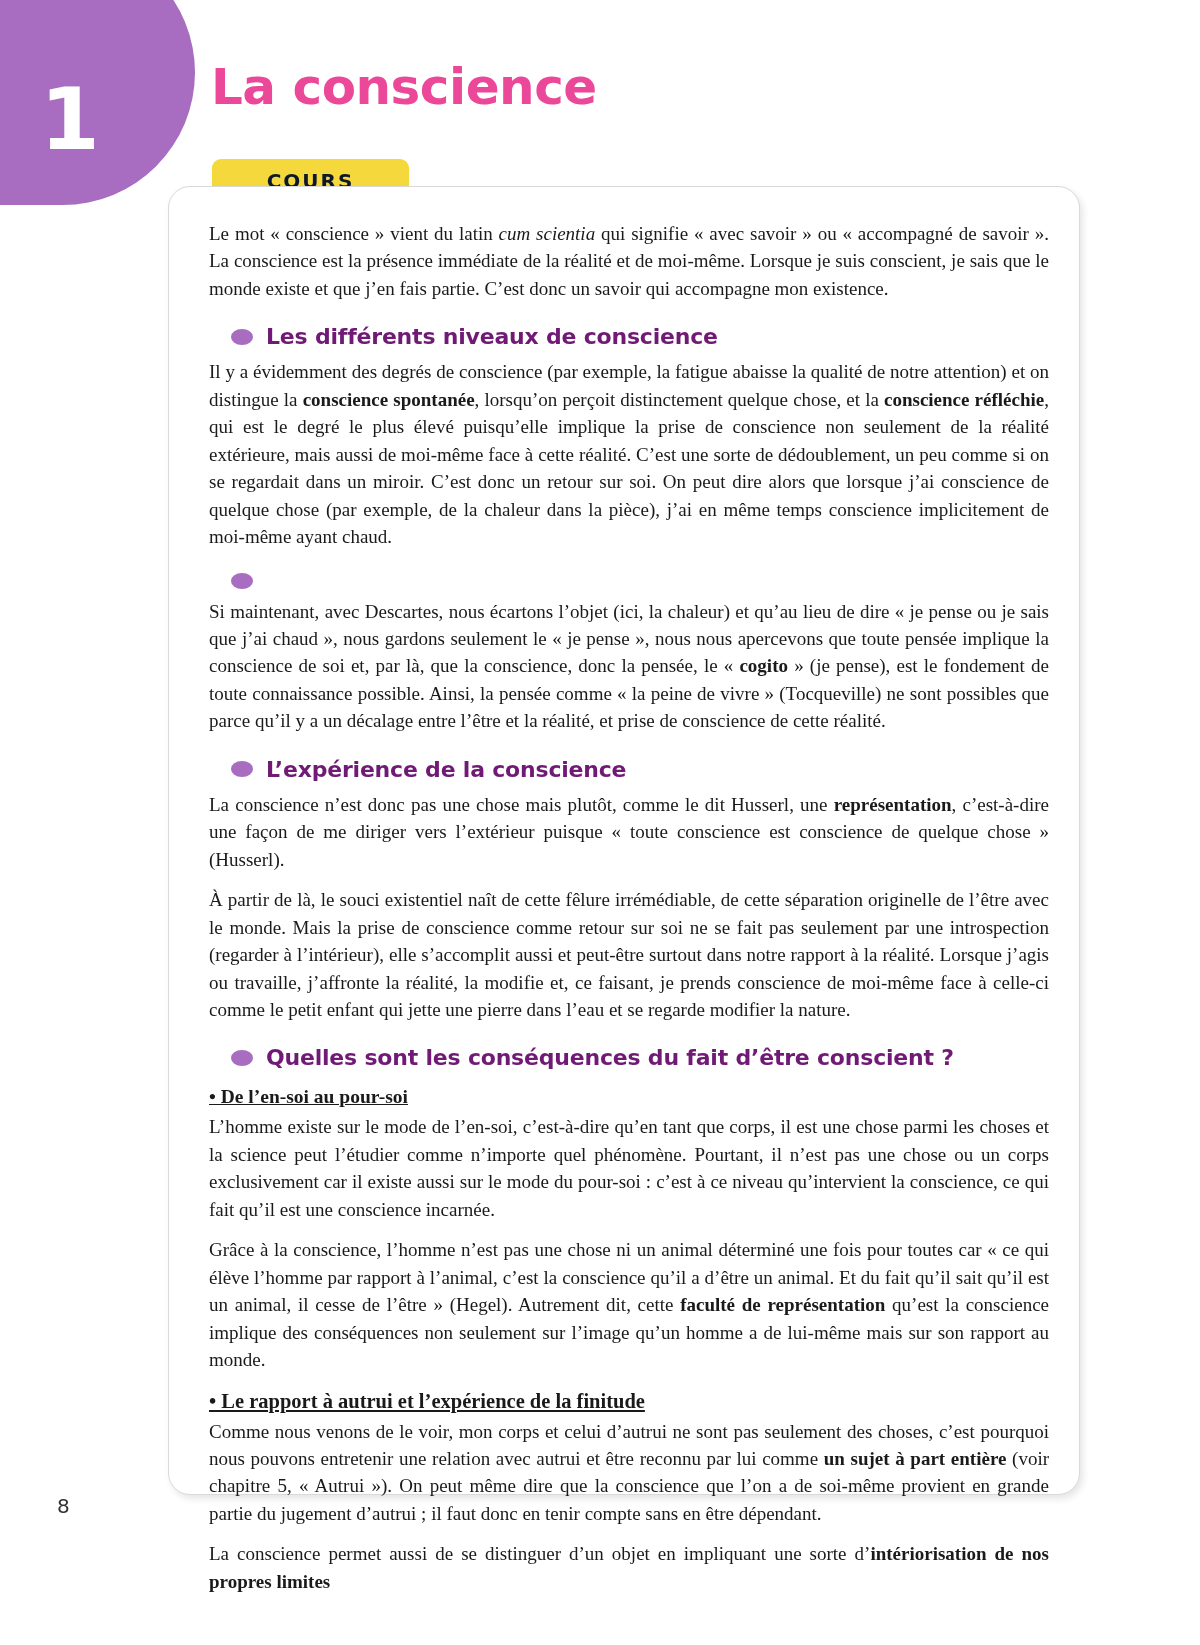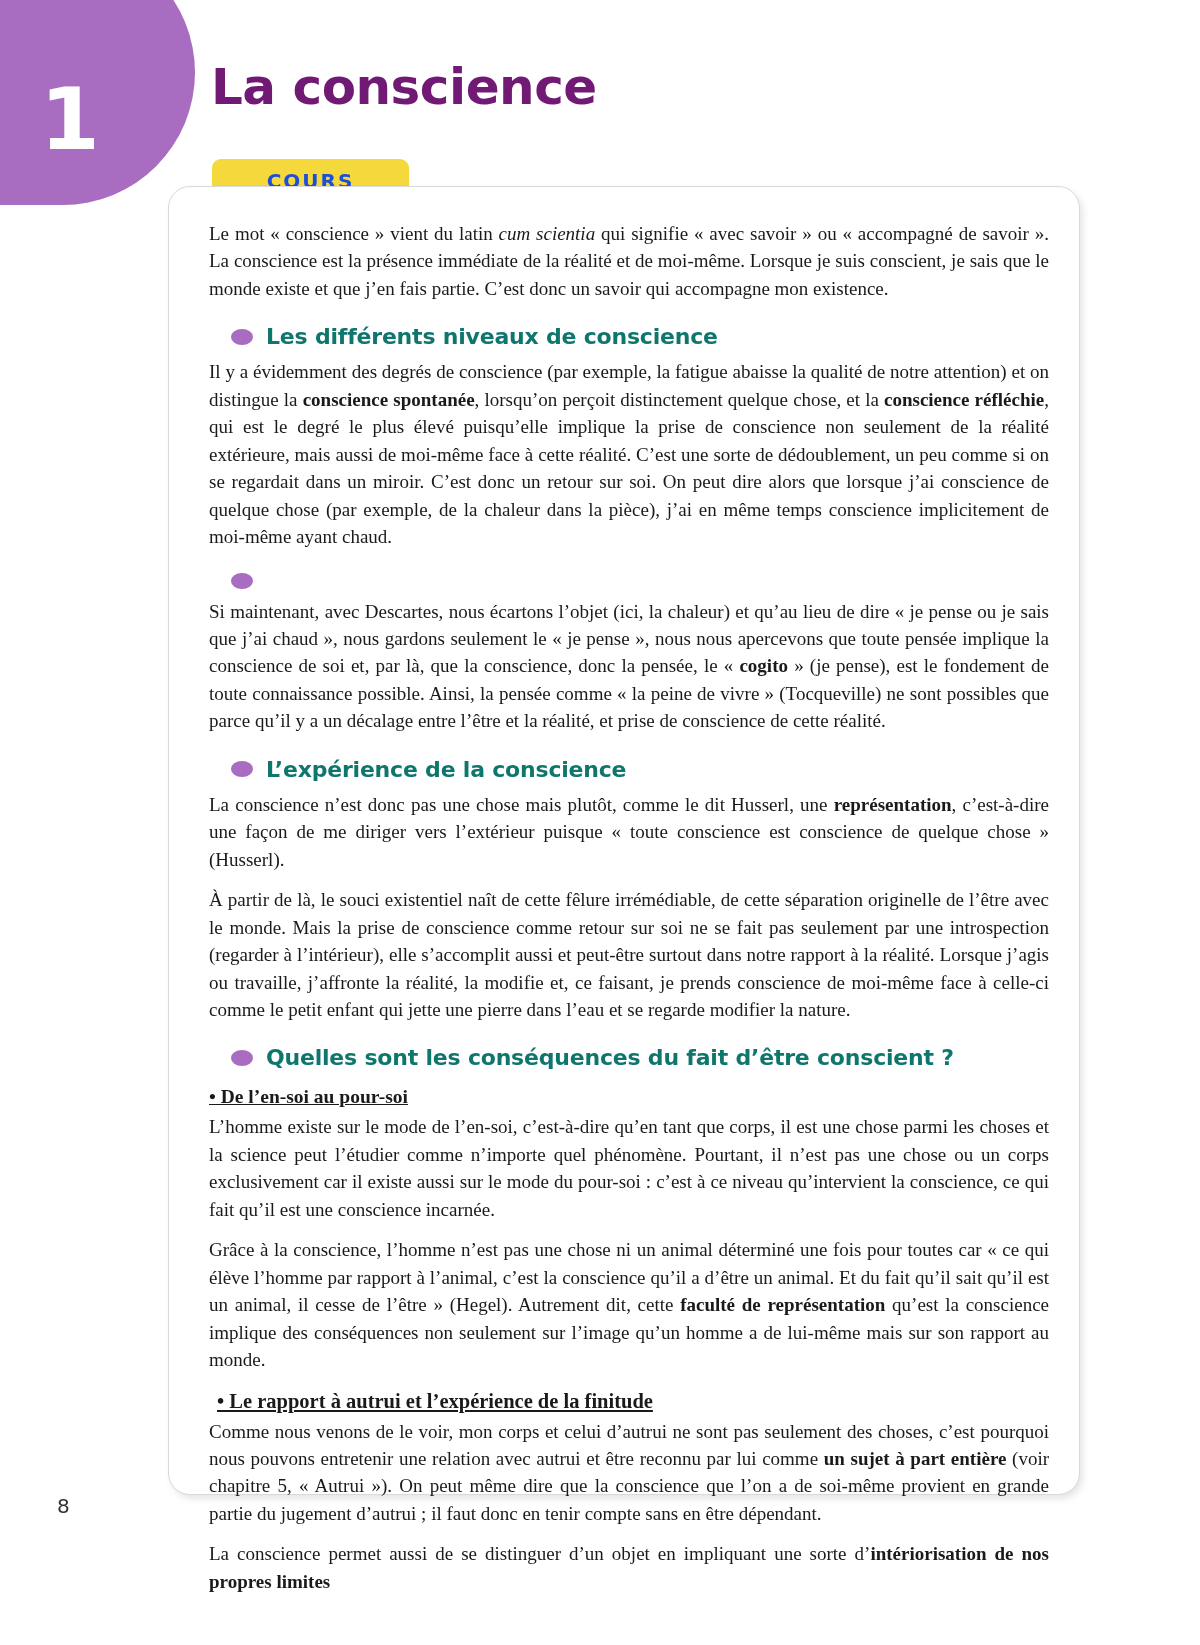--- a/index.html
+++ b/index.html
@@ -43,21 +43,21 @@
 
   
   #page-title {
     position: absolute;
     top: 58px;
     left: 211px;
     font-family: "DejaVu Sans", sans-serif;
     font-weight: bold;
     font-size: 50px;
     letter-spacing: -0.5px;
-    color: #701a75;
+    color: #ec4899;
   }
 
   
   #cours-tab {
     position: absolute;
     top: 159px;
     left: 212px;
     width: 197px;
     height: 42px;
     background: #f5d83b;
@@ -66,21 +66,21 @@
   }
   #cours-tab-label {
     position: absolute;
     width: 100%;
     text-align: center;
     top: 10px;
     font-family: "DejaVu Sans", sans-serif;
     font-weight: bold;
     font-size: 20px;
     letter-spacing: 2px;
-    color: #1d4ed8;
+    color: #0f172a;
   }
 
   
   #content-panel {
     position: absolute;
     top: 186px;
     left: 168px;
     width: 912px;
     height: 1309px;
     background: #ffffff;
@@ -121,33 +121,32 @@
     border-radius: 50%;
     background: #a86cc0;
     display: inline-block;
     flex: none;
     margin-right: 13px;
   }
   .section-head .head-text {
     font-family: "DejaVu Sans", sans-serif;
     font-weight: bold;
     font-size: 22px;
-    color: #0f766e;
+    color: #701a75;
     letter-spacing: -0.2px;
   }
 
   .sub-head {
     margin: 16px 0 5px 0;
     font-size: 19.5px;
     font-weight: bold;
     text-decoration: underline;
   }
   .sub-head.large {
     font-size: 20.5px;
-    margin-left: 8px;
   }
 
   .i { font-style: italic; }
   .b { font-weight: bold; }
 
   
   #page-number {
     position: absolute;
     left: 57px;
     top: 1494px;

